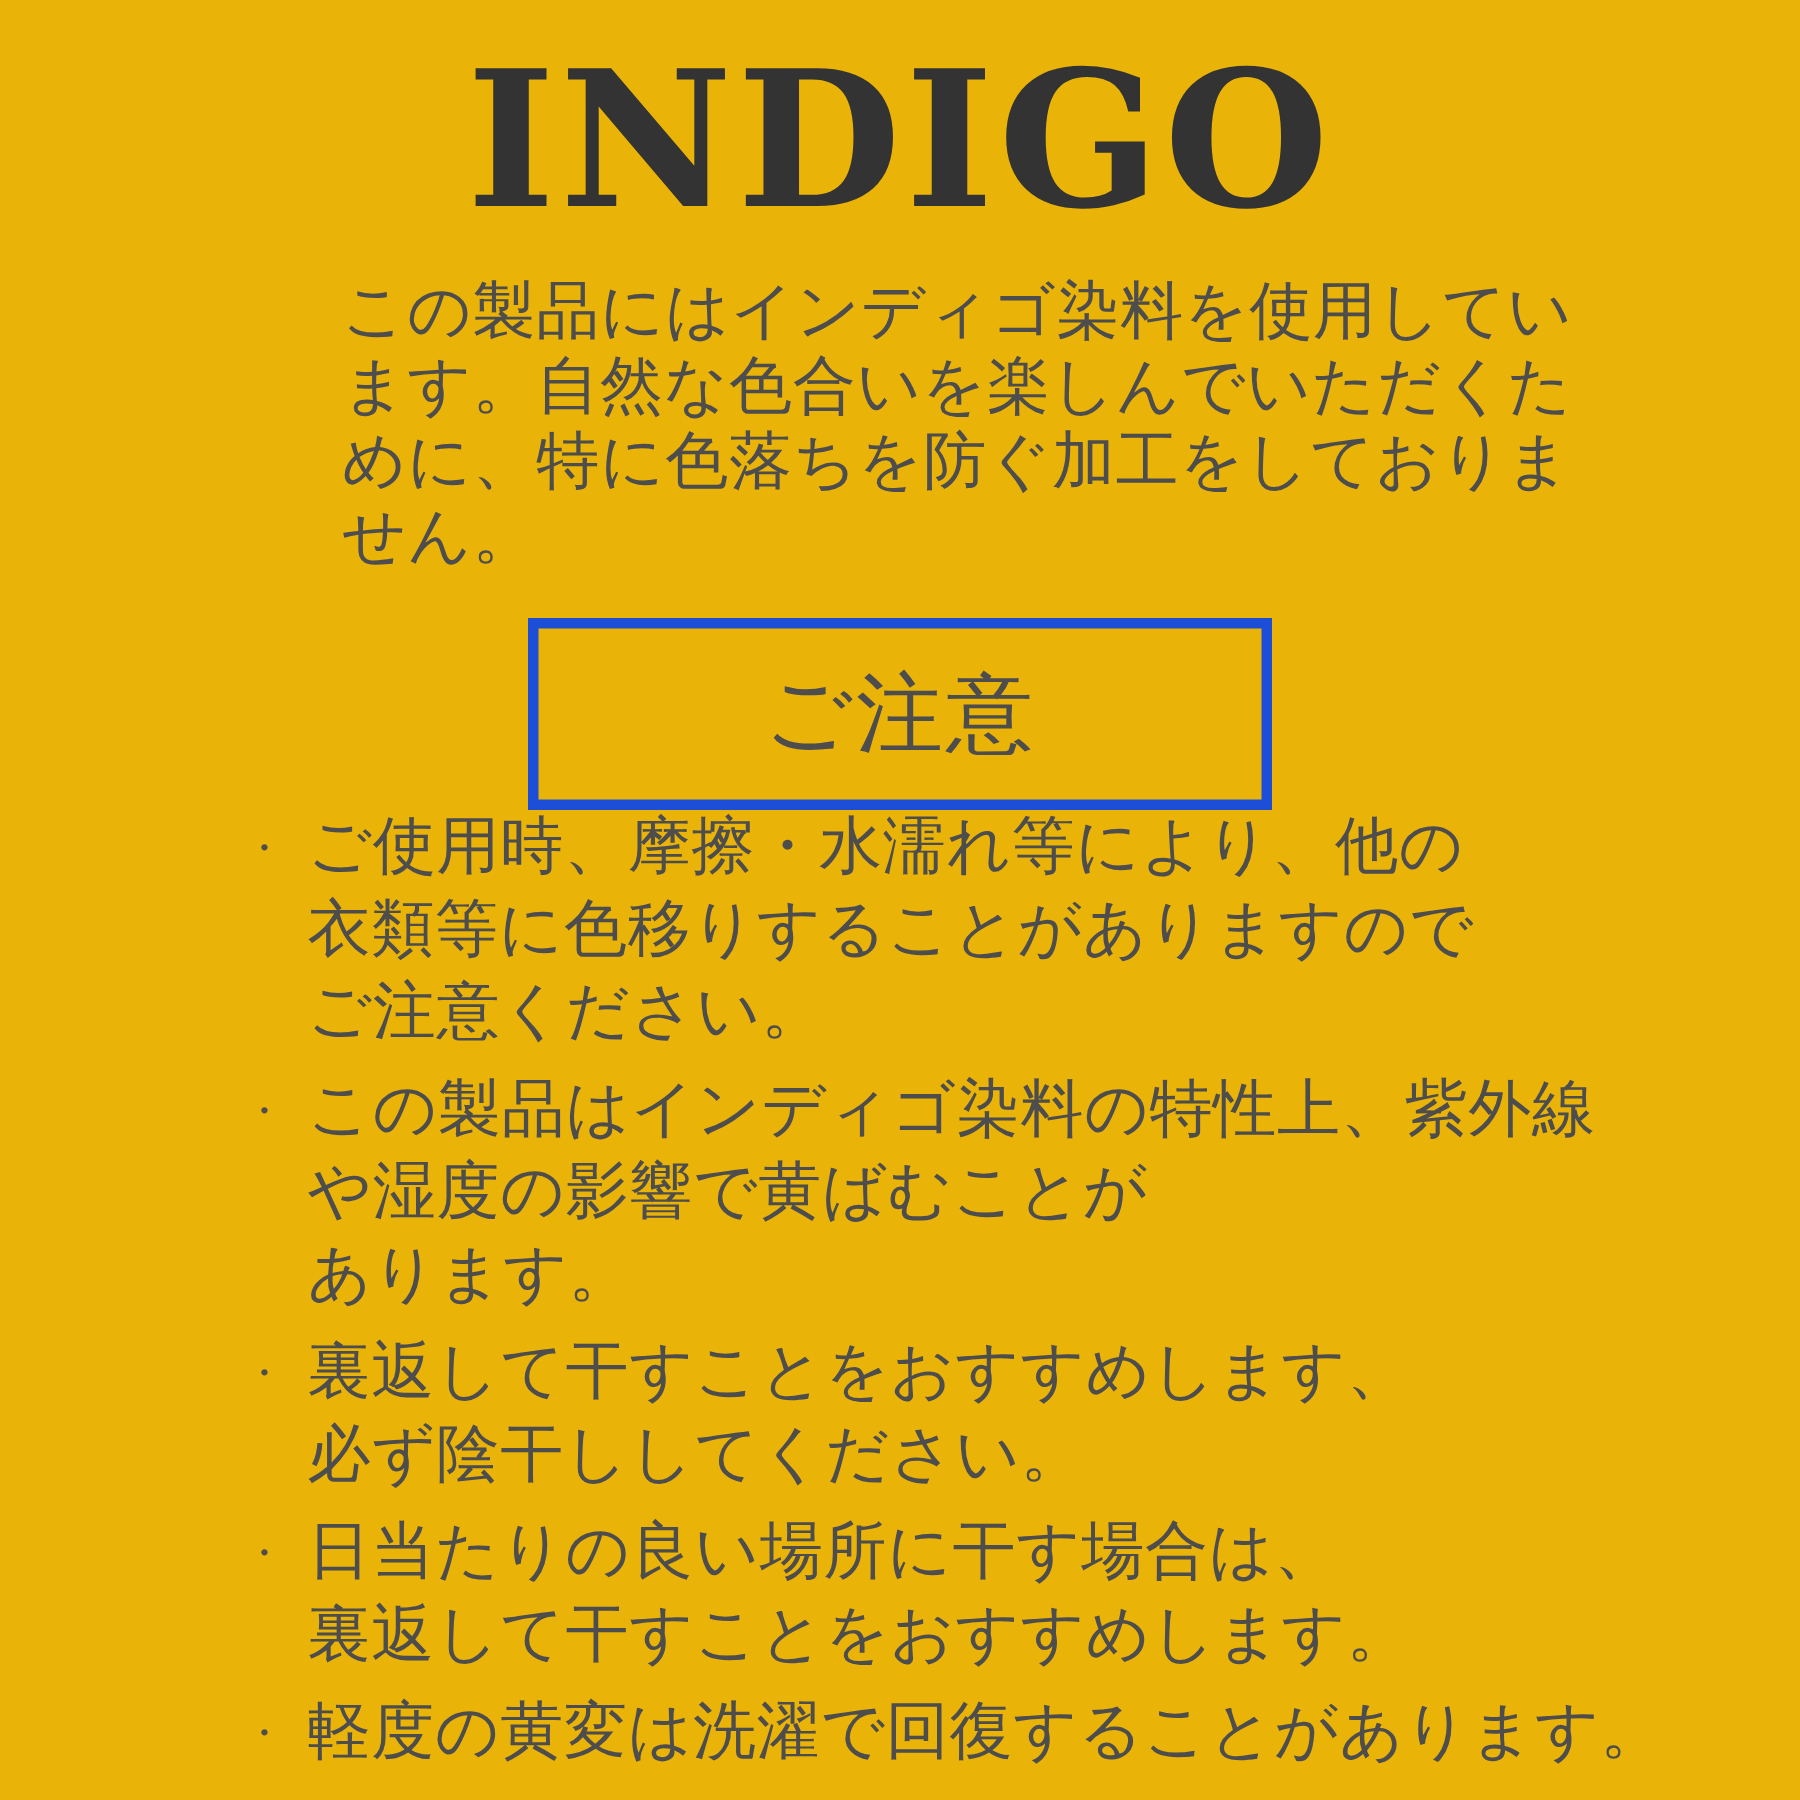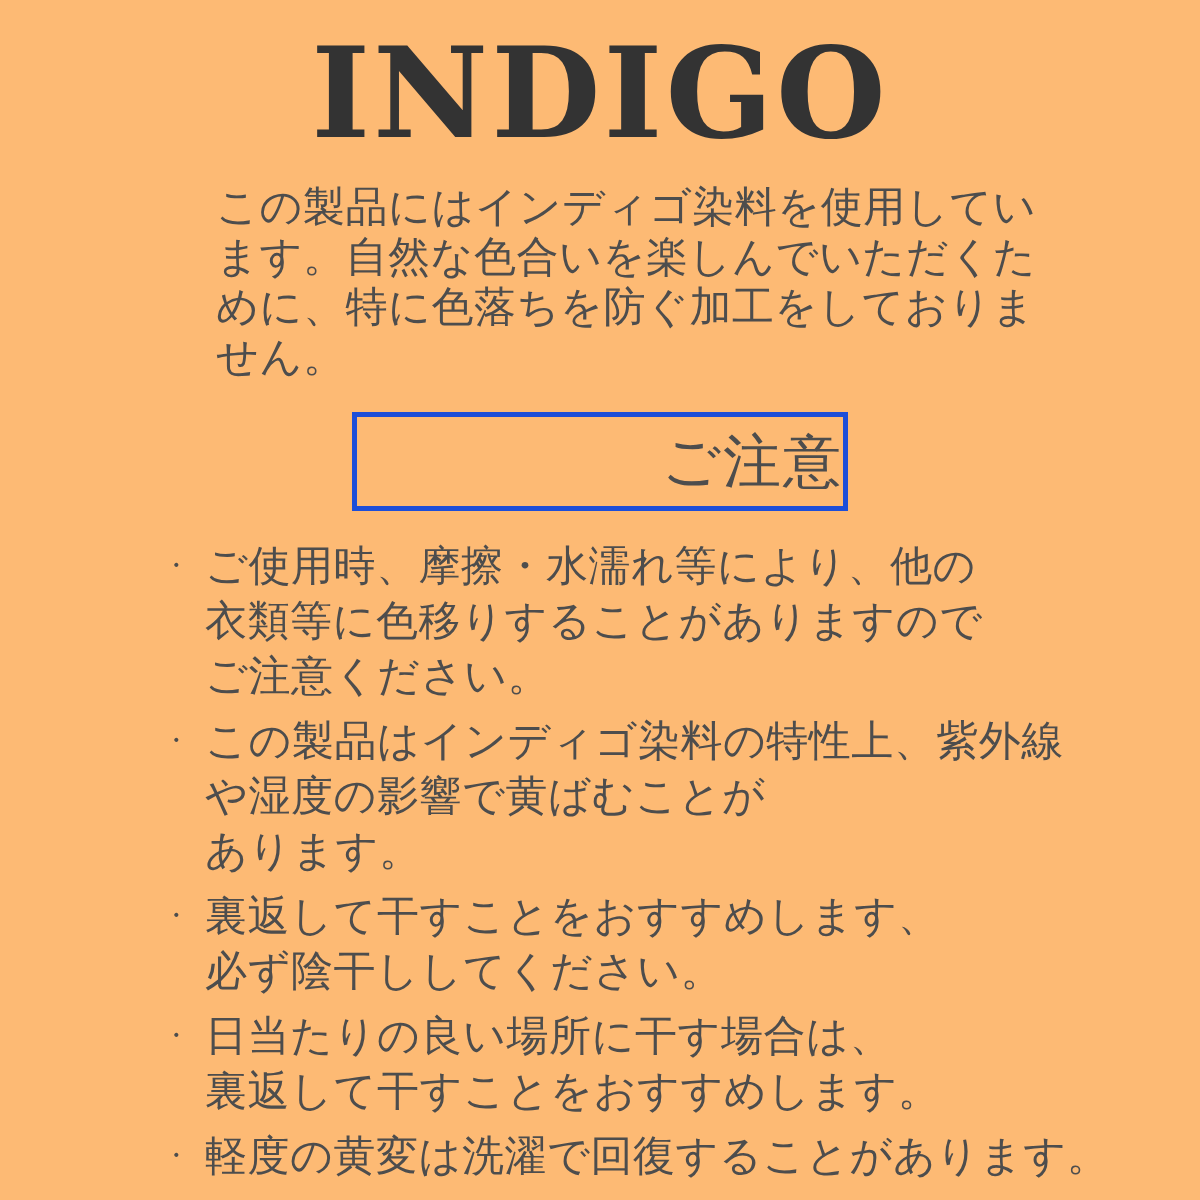--- a/index.html
+++ b/index.html
@@ -4,61 +4,61 @@
 <style>
   html, body {
     margin: 0;
     padding: 0;
     background: #ffffff;
   }
   .page {
     position: relative;
     width: 1200px;
     height: 1200px;
-    background: #fdba74;
+    background: #eab308;
     overflow: hidden;
     font-family: "Liberation Sans", "DejaVu Sans", sans-serif;
   }
   .title {
     position: absolute;
     top: 30px;
     left: 0;
     right: 0;
     margin: 0;
     text-align: center;
     font-family: "DejaVu Serif", "Liberation Serif", serif;
     font-weight: bold;
     font-size: 126px;
     line-height: 1;
     letter-spacing: 3px;
     color: #333333;
   }
   .intro {
     position: absolute;
     top: 182px;
-    left: 216px;
+    left: 228px;
     margin: 0;
     font-size: 42px;
     line-height: 50px;
     letter-spacing: 0.5px;
     color: #4d4d4d;
     white-space: pre-line;
   }
   .notice-box {
     position: absolute;
     top: 412px;
     left: 50%;
     transform: translateX(-50%);
     box-sizing: border-box;
     width: 496px;
-    height: 99px;
-    border: 5px solid #1d4ed8;
+    height: 128px;
+    border: 7px solid #1d4ed8;
     display: flex;
     align-items: center;
-    justify-content: flex-end;
+    justify-content: center;
   }
   .notice-heading {
     font-size: 58px;
     letter-spacing: 2px;
     color: #4d4d4d;
   }
   .caution-list {
     position: absolute;
     top: 538px;
     left: 163px;
@@ -79,20 +79,21 @@
     flex: 0 0 42px;
     width: 42px;
     font-size: 26px;
     line-height: 55px;
     color: #4d4d4d;
   }
   .item-text {
     flex: 1;
     white-space: pre-line;
     letter-spacing: 0.5px;
+    font-family: Liberation Serif, serif;
   }
 </style>
 </head>
 <body>
 
 <div class="page">
 
   <h1 class="title">INDIGO</h1>
 
   <p class="intro">この製品にはインディゴ染料を使用してい

